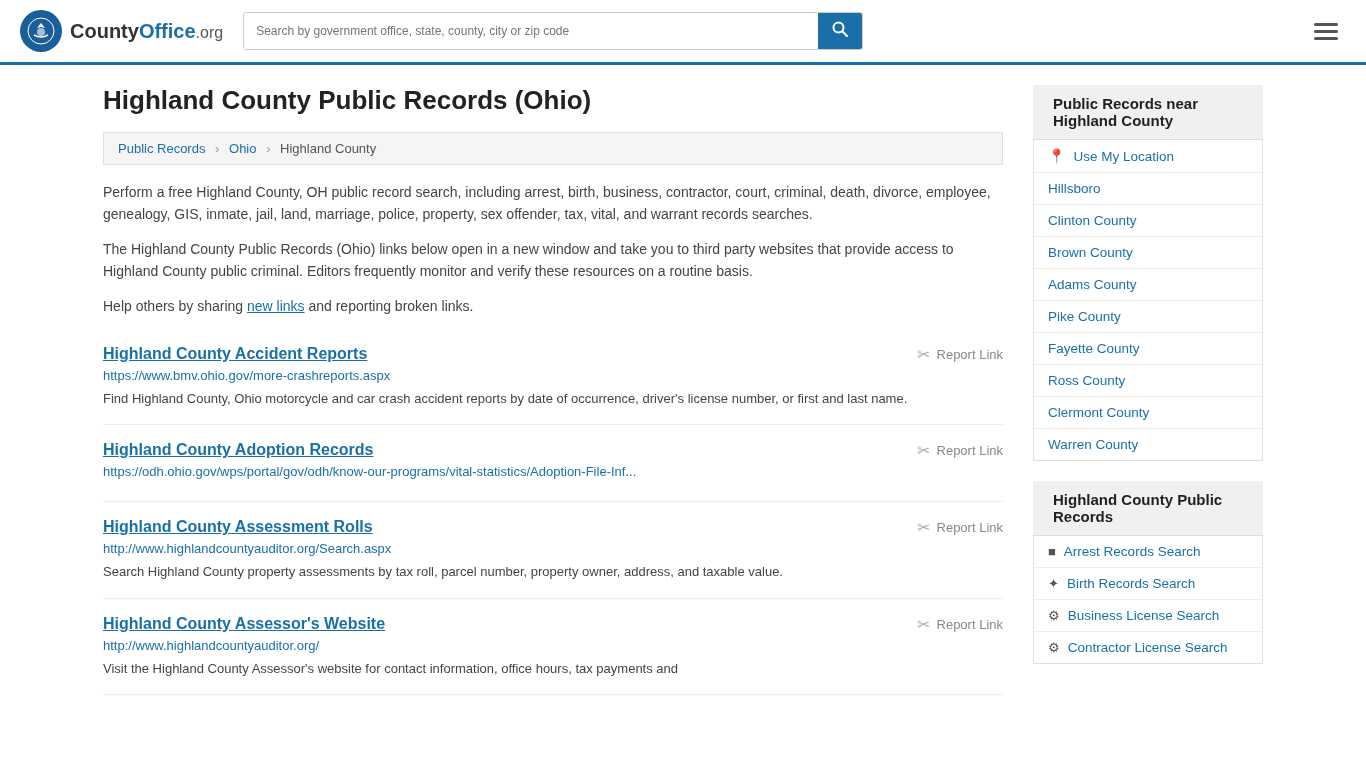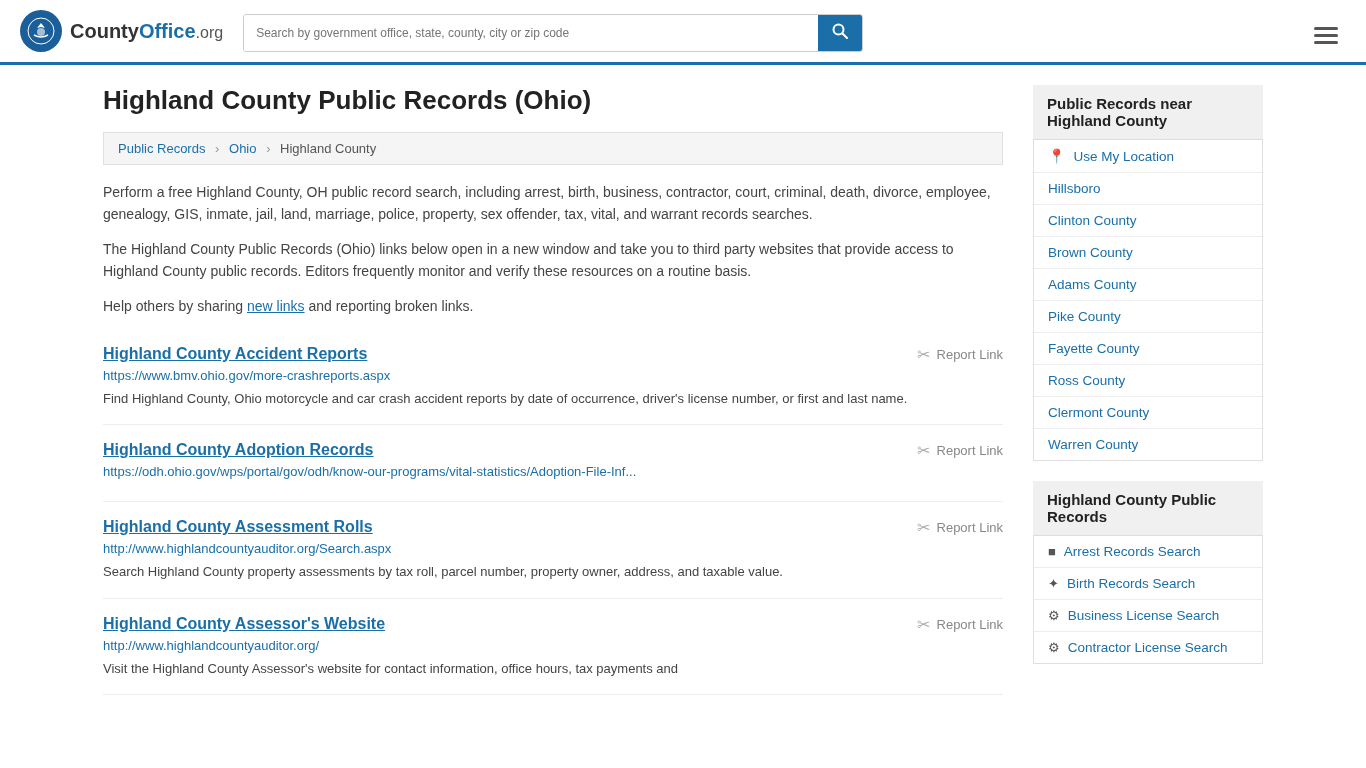--- a/index.html
+++ b/index.html
@@ -4,21 +4,21 @@
   <style>
     * { box-sizing: border-box; margin: 0; padding: 0; }
     body { font-family: Arial, sans-serif; font-size: 14px; color: #333; background: #fff; }
 
     
     .header {
       background: #fff;
       border-bottom: 3px solid #1a6fa8;
       padding: 10px 20px;
       display: flex;
-      align-items: flex-end;
+      align-items: center;
       gap: 20px;
     }
     .logo-area {
       display: flex;
       align-items: center;
       gap: 8px;
       text-decoration: none;
     }
     .logo-circle {
       width: 42px;
@@ -167,21 +167,21 @@
     }
     .record-desc {
       font-size: 13px;
       color: #444;
       line-height: 1.5;
     }
 
     
     .sidebar-section {
       background: #f0f0f0;
-      padding: 10px 14px;
+      padding: 10px 20px;
       font-size: 15px;
       font-weight: bold;
       color: #222;
       margin-bottom: 0;
       border-bottom: 1px solid #ddd;
     }
     .sidebar-list {
       list-style: none;
       margin-bottom: 20px;
       border: 1px solid #e0e0e0;
@@ -251,21 +251,21 @@
 
     <div class="breadcrumb">
       <a href="#">Public Records</a>
       <span class="sep">›</span>
       <a href="#">Ohio</a>
       <span class="sep">›</span>
       <span>Highland County</span>
     </div>
 
     <p class="description">Perform a free Highland County, OH public record search, including arrest, birth, business, contractor, court, criminal, death, divorce, employee, genealogy, GIS, inmate, jail, land, marriage, police, property, sex offender, tax, vital, and warrant records searches.</p>
-    <p class="description">The Highland County Public Records (Ohio) links below open in a new window and take you to third party websites that provide access to Highland County public records. Editors frequently monitor and verify these resources on a routine basis.</p>
+    <p class="description">The Highland County Public Records (Ohio) links below open in a new window and take you to third party websites that provide access to Highland County public criminal. Editors frequently monitor and verify these resources on a routine basis.</p>
     <p class="description">
       <span>Help others by sharing </span><a href="#">new links</a><span> and reporting broken links.</span>
     </p>
 
     <div id="records-container">
         <div class="record-item">
       <div class="record-item-header">
         <a class="record-title" href="#">Highland County Accident Reports</a>
         <div class="report-link">
           <span class="report-icon">✂</span>

